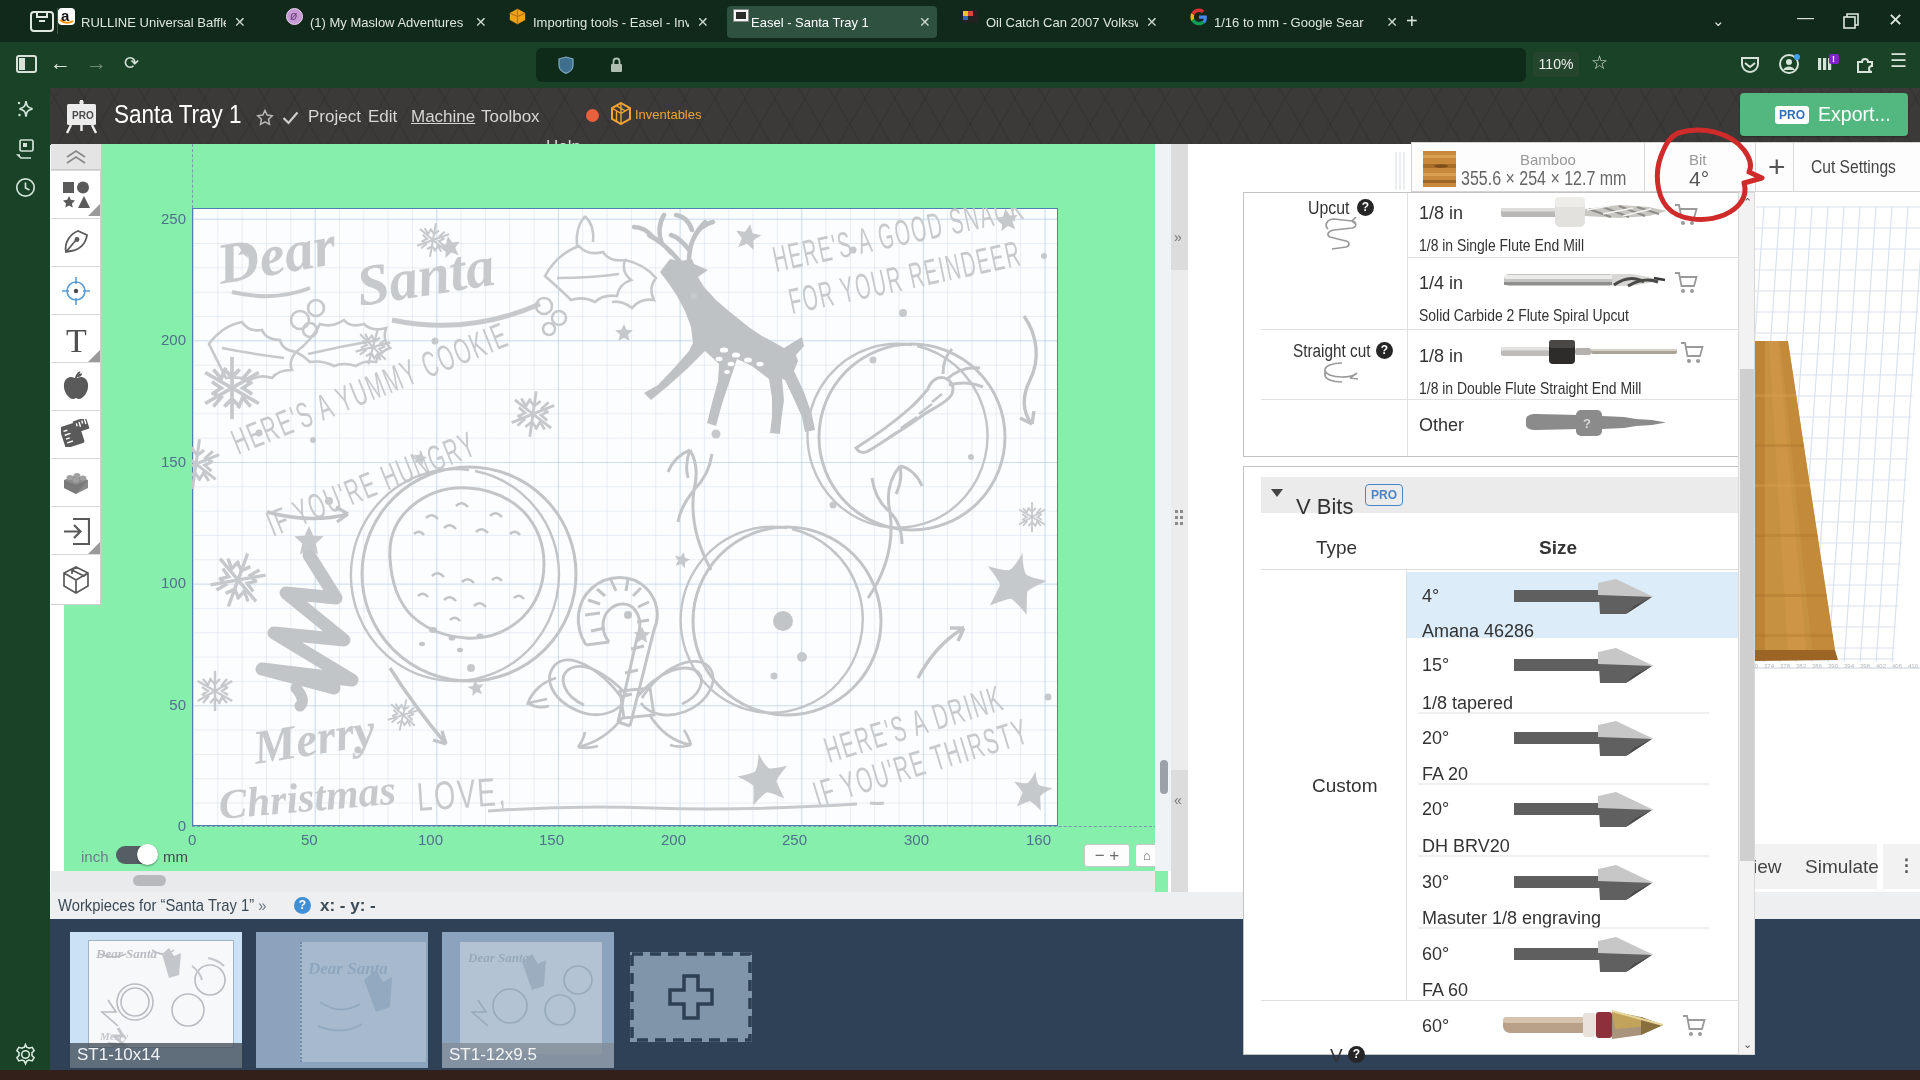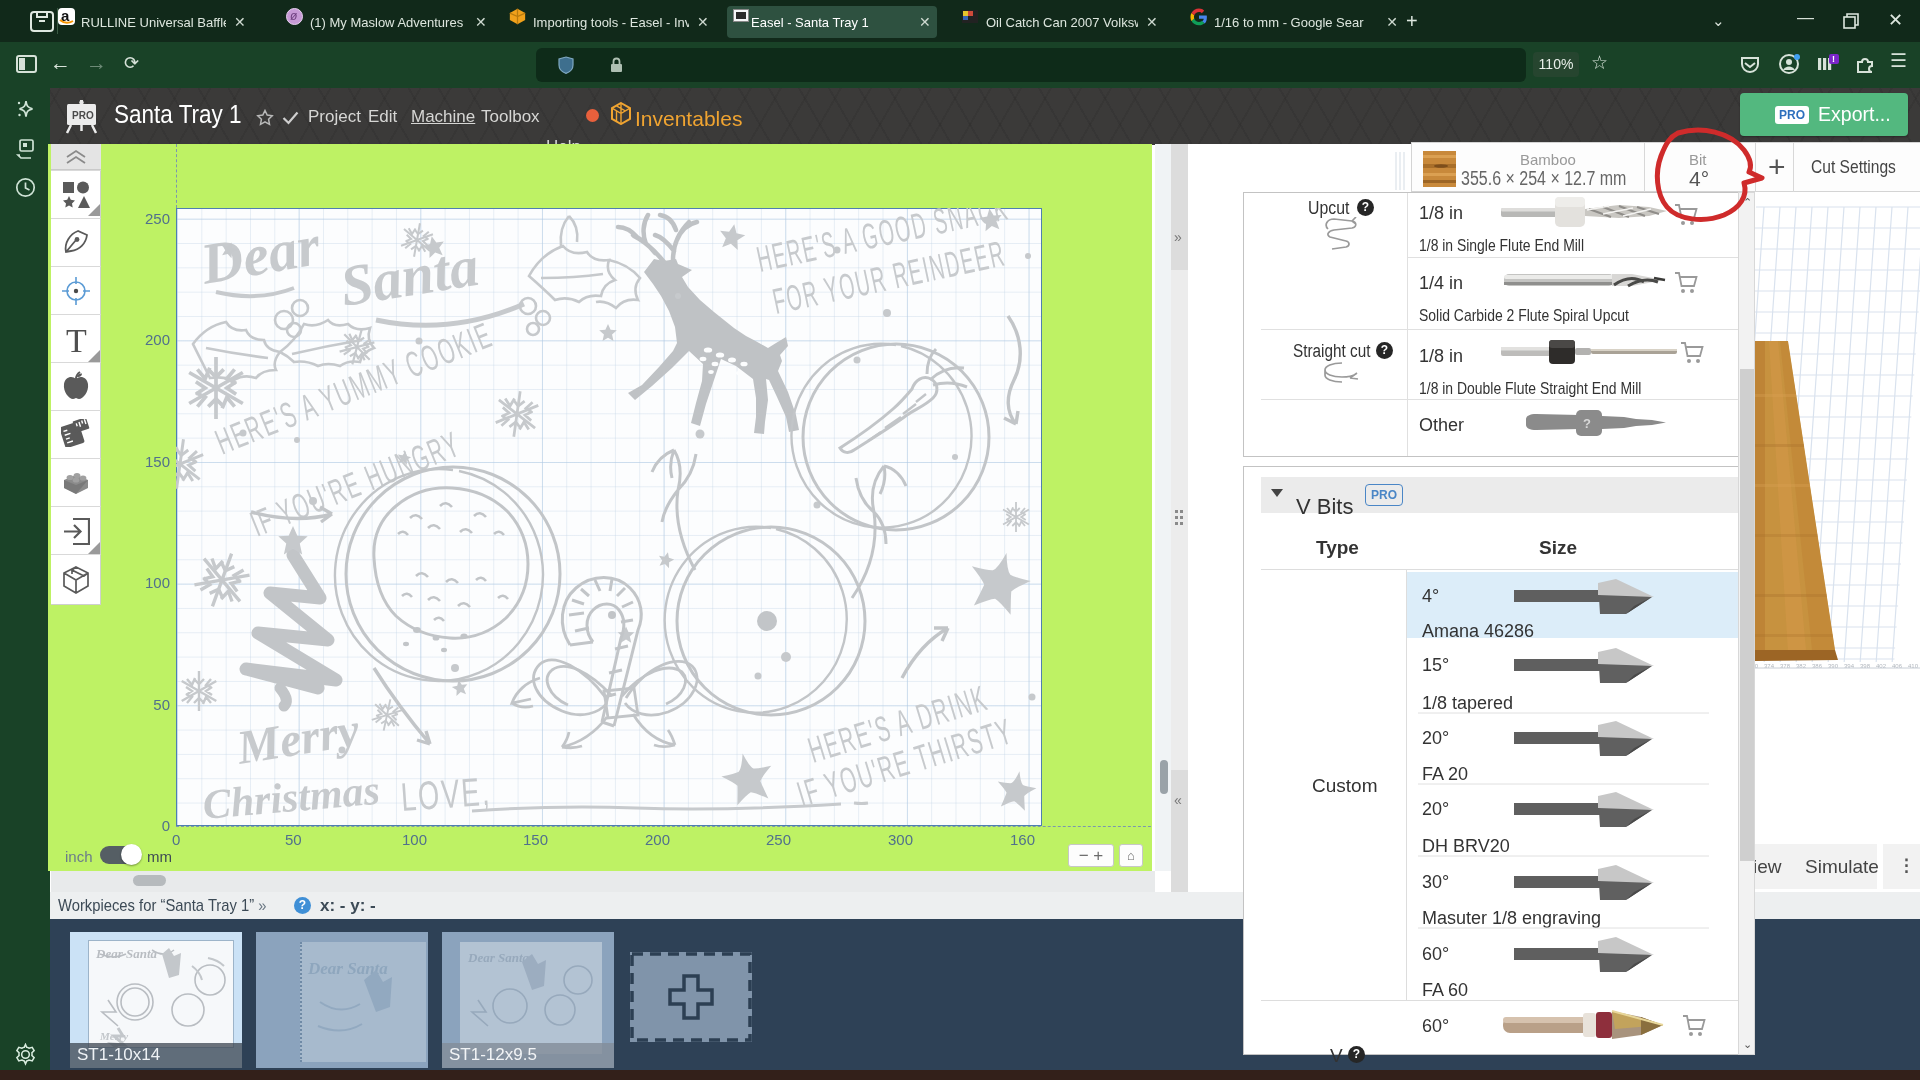--- a/index.html
+++ b/index.html
@@ -14,21 +14,21 @@
 .tab .ttl { white-space:nowrap; overflow:hidden; }
 .tab .x { color:#cfdad1; font-size:14px; margin-left:8px; }
 #urlbar { left:536px; top:6px; width:990px; height:34px; background:#0e2b19; border-radius:6px; color:#9db5a4; font-size:15px; display:flex; align-items:center; }
 
 #eheader { left:50px; top:88px; width:1870px; height:57px; background:#3b3a39;
   background-image:repeating-linear-gradient(60deg, rgba(0,0,0,.08) 0 2px, transparent 2px 26px),repeating-linear-gradient(-60deg, rgba(0,0,0,.07) 0 2px, transparent 2px 26px); }
 .menu { color:#d6d6d4; font-size:17px; top:19px; }
 
 #ltoolbar { left:51px; top:144px; width:50px; height:461px; background:#fff; border-right:1px solid #cfcfcf; border-bottom:1px solid #cfcfcf;}
 
-#canvas { left:48px; top:144px; width:1104px; height:727px; background:#bef264; overflow:hidden; }
+#canvas { left:64px; top:144px; width:1104px; height:937px; background:#86efac; overflow:hidden; }
 #workpiece { left:128px; top:64px; width:866px; height:618px; background:#fcfdfe; border:1px solid #4f7fb0;
   background-image:
     linear-gradient(to right, rgba(172,200,228,.45) 1px, transparent 1px),
     linear-gradient(to bottom, rgba(172,200,228,.45) 1px, transparent 1px),
     linear-gradient(to right, rgba(200,216,232,.42) 1px, transparent 1px),
     linear-gradient(to bottom, rgba(200,216,232,.42) 1px, transparent 1px);
   background-size: 121.66px 121.66px, 121.66px 121.66px, 24.33px 24.33px, 24.33px 24.33px;
   background-position: 0 9.7px, 0 9.7px, 0 9.7px, 0 9.7px; }
 .rtext { position:absolute; color:#51708c; font-size:15px; }
 
@@ -191,21 +191,21 @@
     <div class="menu abs" style="left:258px;">Project</div>
     <div class="menu abs" style="left:318px;">Edit</div>
     <div class="menu abs" style="left:361px;text-decoration:underline;">Machine</div>
     <div class="menu abs" style="left:431px;">Toolbox</div>
     <div class="menu abs" style="left:496px;margin-top:30px;">Help</div>
     <div class="abs" style="left:536px;top:21px;width:13px;height:13px;border-radius:50%;background:#e8603c"></div>
     <svg class="abs" style="left:561px;top:14px" width="20" height="23" viewBox="0 0 20 23">
         <path d="M10 1 L19 6.2 V16.8 L10 22 L1 16.8 V6.2 Z" fill="none" stroke="#f0a431" stroke-width="2"></path>
         <path d="M10 1 V11.5 M10 11.5 L19 6.2 M10 11.5 L1 6.2 M10 11.5 V22 M5.5 3.8 L14.5 9 M5.5 19.4 V8.8" stroke="#f0a431" stroke-width="1.4" fill="none"></path>
       </svg>
-    <div class="abs" style="left:585px;top:19px;color:#f0a431;font-size:21px;">Inventables</div>
+    <div class="abs" style="left:585px;top:19px;color:#f0a431;font-size:13px;">Inventables</div>
   </div>
   <div id="canvas" class="abs">
     <div id="workpiece" class="abs"></div>
     <div class="abs" style="left:128px;top:0;width:1px;height:64px;border-left:1.5px dashed #7c97ae"></div>
     <div class="abs" style="left:128px;top:682px;width:1010px;height:1px;border-top:1.5px dashed #7c97ae"></div>
     <div class="rtext" style="right:982px;top:66px;">250</div>
     <div class="rtext" style="right:982px;top:187px;">200</div>
     <div class="rtext" style="right:982px;top:309px;">150</div>
     <div class="rtext" style="right:982px;top:430px;">100</div>
     <div class="rtext" style="right:982px;top:552px;">50</div>
@@ -689,21 +689,21 @@
       <path d="M78 7 L100 8 L112 10 V17 L100 19 L78 20 Z" fill="#8b8b8b"></path>
       <path d="M112 10 L128 11 L142 13.5 L128 16 L112 17 Z" fill="#8b8b8b"></path>
       <text x="59" y="19" font-size="13" fill="#d8d8d8" font-weight="bold">?</text>
     </svg>
   </div>
   <div id="vbitpanel" class="abs">
     <div class="abs" style="left:17px;top:10px;width:478px;height:36px;background:#ebebeb;"></div>
     <div class="abs" style="left:27px;top:22px;width:0;height:0;border-left:6px solid transparent;border-right:6px solid transparent;border-top:8px solid #444;"></div>
     <div class="pt" style="left:52px;top:27px;font-size:22px;">V Bits</div>
     <div class="abs" style="left:121px;top:17px;width:38px;height:22px;border:1.5px solid #4a86c6;border-radius:4px;color:#4a86c6;font-size:12px;font-weight:bold;text-align:center;line-height:20px;">PRO</div>
-    <div class="pt" style="left:72px;top:70px;font-size:19px;font-weight:bold;">Type</div>
+    <div class="pt" style="left:72px;top:70px;font-size:19px;font-weight:normal;">Type</div>
     <div class="pt" style="left:295px;top:70px;font-size:19px;font-weight:bold;">Size</div>
     <div class="abs" style="left:17px;top:102px;width:478px;height:1px;background:#ddd"></div>
     <div class="abs" style="left:162px;top:102px;width:1px;height:432px;background:#ddd"></div>
     <div class="pt" style="left:68px;top:308px;font-size:19px;">Custom</div>
     <div class="abs" style="left:163px;top:105px;width:332px;height:66px;background:#dcedf9"></div>
     <div class="abs" style="left:17px;top:533px;width:478px;height:1px;background:#ddd"></div>
     <div class="pt" style="left:86px;top:578px;font-size:19px;">V</div>
     <div class="abs" style="left:104px;top:579px;width:17px;height:17px;border-radius:50%;background:#262626;color:#fff;font-size:12px;text-align:center;line-height:17px;font-weight:bold">?</div>
   </div>
   <svg class="abs" style="left:1243px;top:466px;width:512px;height:589px" viewBox="0 0 512 589">

